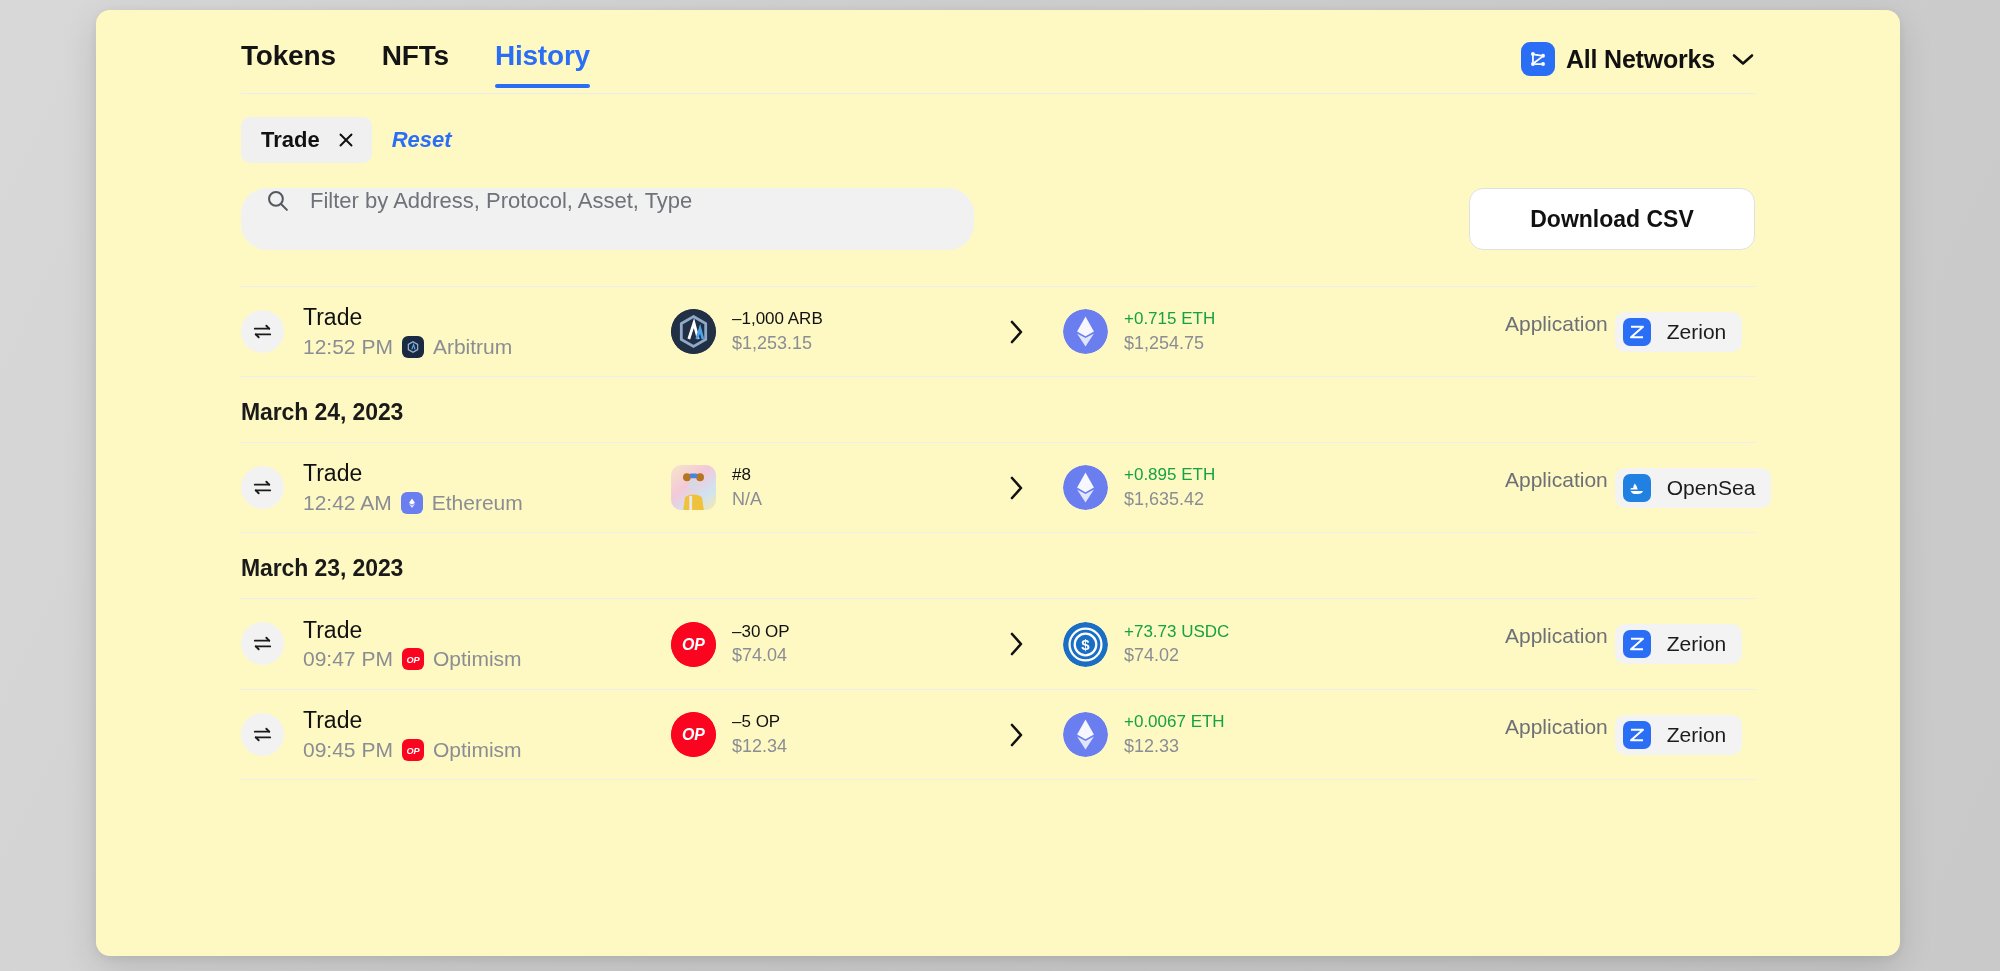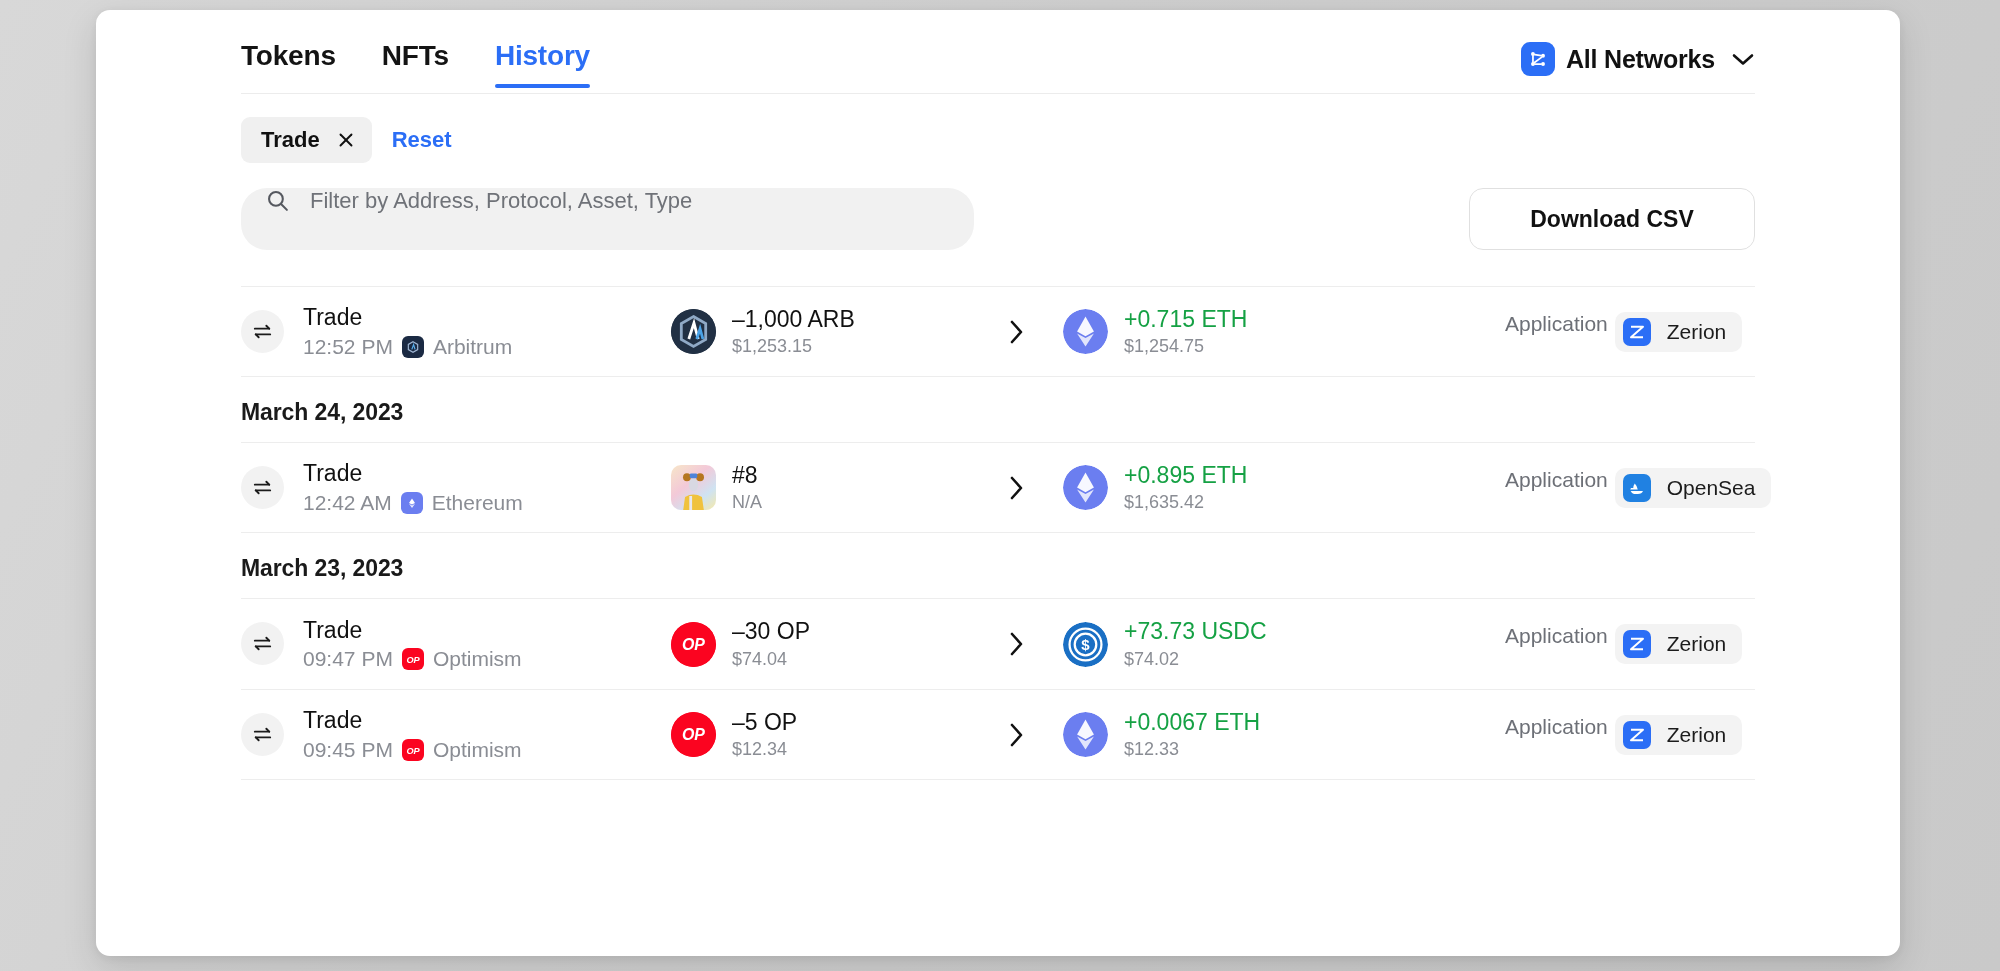--- a/index.html
+++ b/index.html
@@ -10,21 +10,21 @@
     font-family: "Liberation Sans", sans-serif;
     overflow: hidden;
   }
   .bg {
     position: absolute; inset: 0;
     background: linear-gradient(115deg,#d8d8d8 0%,#cfcfcf 45%,#c9c9c9 100%);
   }
   .card {
     position: absolute;
     left: 96px; top: 10px; width: 1804px; height: 946px;
-    background: #ffffff;
+    background: #fef9c3;
     border-radius: 14px;
     box-shadow: 0 12px 34px rgba(0,0,0,0.13), 0 2px 8px rgba(0,0,0,0.06);
     overflow: hidden;
   }
   .inner { position: relative; width: 100%; height: 100%; padding: 0 145px 0 145px; }
 
   
   .tabs-row {
     display: flex; align-items: flex-start; justify-content: space-between;
     height: 84px; position: relative;
@@ -57,21 +57,21 @@
 
   
   .filter-row { display: flex; align-items: center; gap: 20px; margin-top: 23px; }
   .chip {
     display: inline-flex; align-items: center; gap: 17px;
     background: #f0f0f0; border-radius: 9px;
     padding: 10px 17px 10px 20px; cursor: pointer;
   }
   .chip-label { font-size: 22px; font-weight: 700; color: #111; }
   .chip-x { display: flex; align-items: center; cursor: pointer; }
-  .reset { font-size: 22px; font-weight: 700; color: #2b6ef6; cursor: pointer; }
+  .reset { font-size: 22px; font-weight: 700; color: #2b6ef6; cursor: pointer; font-style: italic; }
 
   
   .search-row {
     display: flex; align-items: center; justify-content: space-between;
     margin-top: 25px;
   }
   .search-box {
     display: flex; align-items: flex-start; gap: 20px;
     width: 733px; height: 62px;
     background: #f1f1f1; border-radius: 26px; padding: 0 24px;
@@ -110,21 +110,21 @@
   }
   .type-texts { display: flex; flex-direction: column; gap: 4px; }
   .type-name { font-size: 23px; font-weight: 400; color: #111; line-height: 1.15; }
   .type-sub { display: flex; align-items: center; gap: 9px; font-size: 21px; color: #8a8d94; line-height: 1.15; }
   .chain-icon { width: 22px; height: 22px; border-radius: 6px; flex: none; display: flex; align-items: center; justify-content: center; }
 
   .col-asset { display: flex; align-items: center; gap: 16px; width: 300px; flex: none; }
   .asset-icon { width: 45px; height: 45px; border-radius: 50%; flex: none; display: flex; align-items: center; justify-content: center; overflow: hidden; }
   .asset-icon.square { border-radius: 10px; }
   .asset-texts { display: flex; flex-direction: column; gap: 4px; }
-  .asset-amt { font-size: 23px; color: #111; line-height: 1.15; white-space: nowrap; }
+  .asset-amt { font-size: 17px; color: #111; line-height: 1.15; white-space: nowrap; }
   .asset-amt.pos { color: #15a144; }
   .asset-val { font-size: 18px; color: #8a8d94; line-height: 1.15; }
 
   .col-arrow { width: 92px; display: flex; align-items: center; justify-content: center; flex: none; }
 
   .col-app { margin-left: auto; display: flex; align-items: flex-start; gap: 7px; width: 250px; flex: none; }
   .app-label { font-size: 21px; color: #6d7077; line-height: 1.1; }
   .app-pill {
     display: inline-flex; align-items: center; gap: 16px;
     background: #f3f3f3; border-radius: 10px; padding: 6px 16px 6px 8px;

